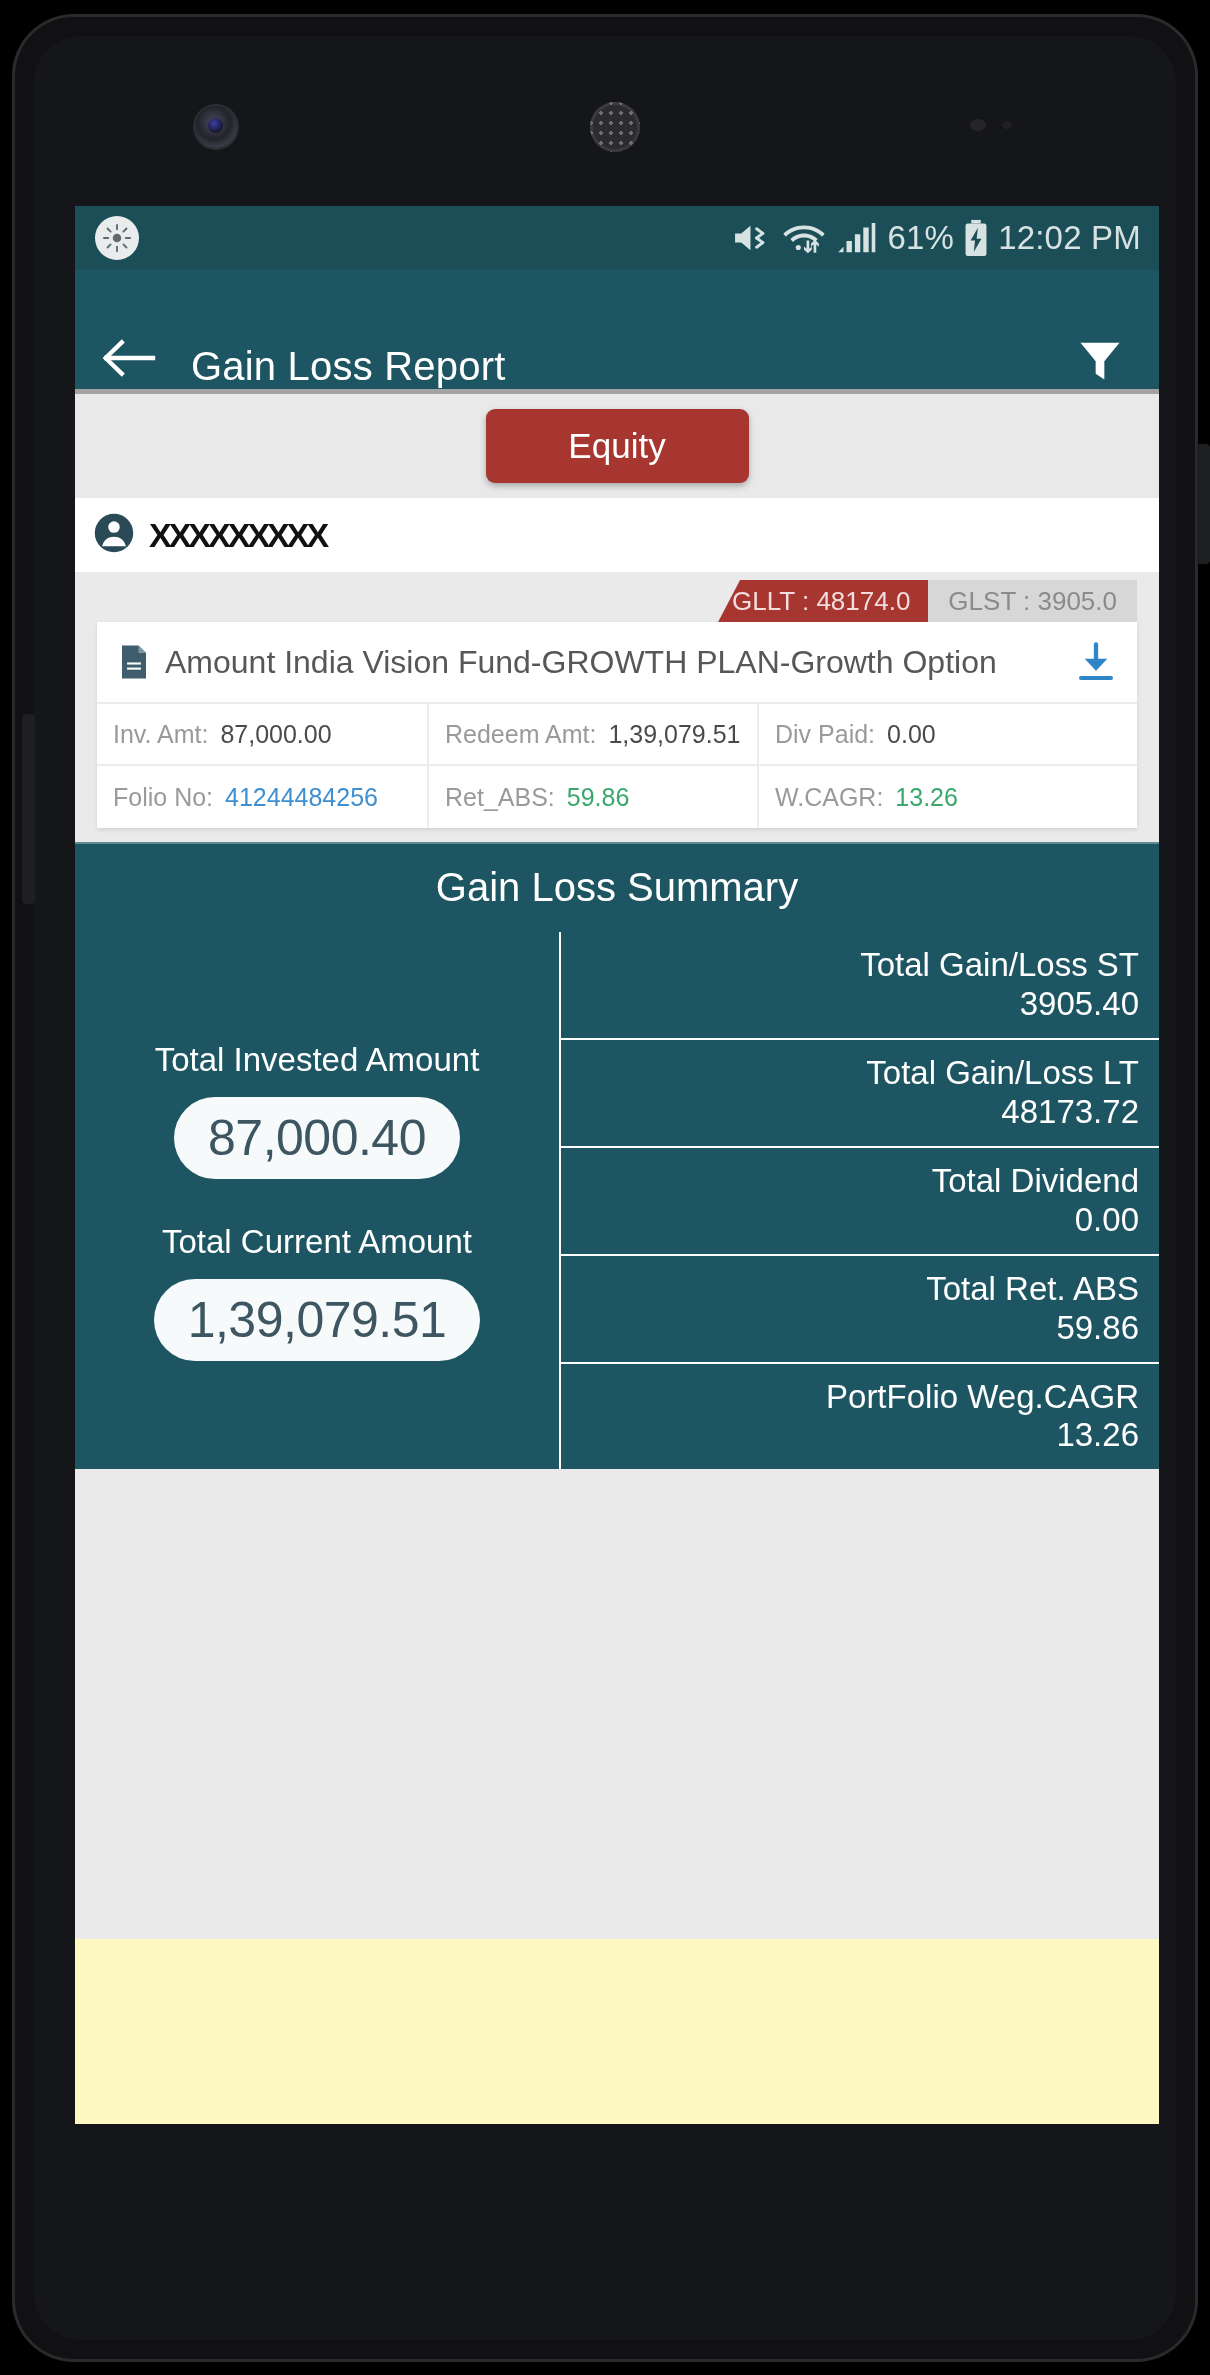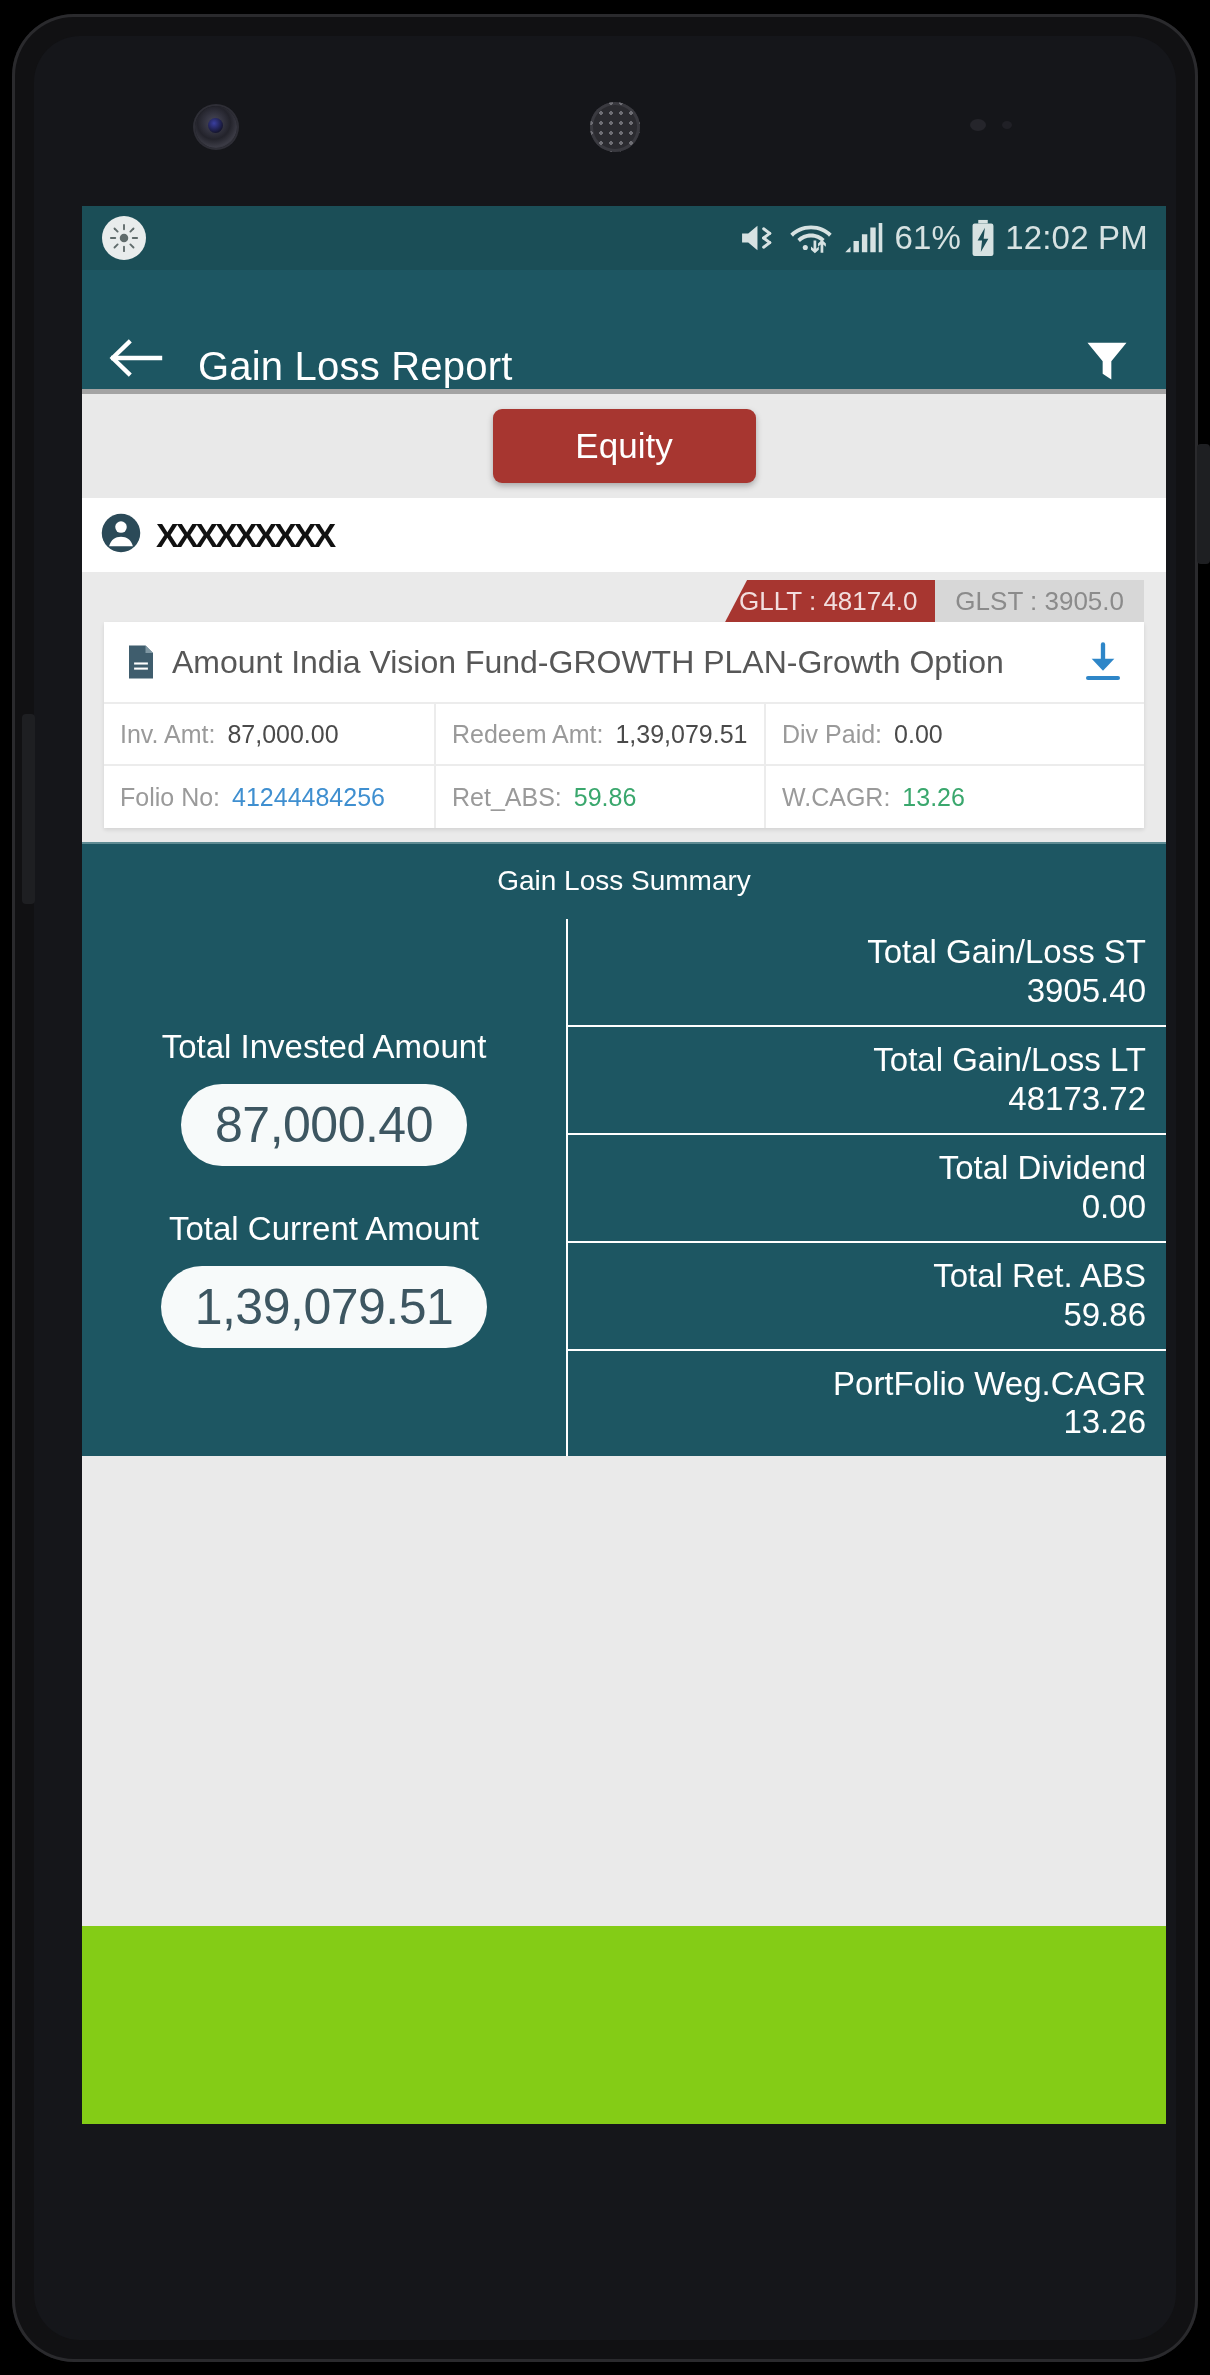--- a/index.html
+++ b/index.html
@@ -59,23 +59,23 @@
     position: absolute; left: 958px; top: 105px; width: 16px; height: 12px;
     border-radius: 50%; background: #25252b;
   }
   #light-sensor {
     position: absolute; left: 990px; top: 107px; width: 10px; height: 8px;
     border-radius: 50%; background: #202026;
   }
 
   
   #screen {
-    position: absolute; left: 70px; top: 192px;
+    position: absolute; left: 63px; top: 192px;
     width: 1084px; height: 1918px;
-    background: #84cc16;
+    background: #fef9c3;
     overflow: hidden;
   }
 
   
   #status-bar {
     height: 64px; background: #1b4e57;
     display: flex; align-items: center; justify-content: space-between;
     padding: 0 18px 0 20px;
   }
   #status-left { display: flex; align-items: center; }
@@ -185,21 +185,21 @@
   #cell-inv     { width: 330px; }
   #cell-redeem  { width: 330px; }
   #cell-div     { flex: 1; }
   #cell-folio   { width: 330px; }
   #cell-retabs  { width: 330px; }
   #cell-wcagr   { flex: 1; }
 
   
   #summary-title {
     background: #1d5662; color: #ffffff;
-    font-size: 28px; text-align: center; padding: 21px 0 22px 0;
+    font-size: 40px; text-align: center; padding: 21px 0 22px 0;
     border-top: 2px solid #5f8b93;
   }
   #summary-body { display: flex; background: #1d5662; }
   #summary-left {
     width: 486px; border-right: 2px solid #ffffff;
     display: flex; flex-direction: column; align-items: center;
     justify-content: center; gap: 0;
     padding: 30px 0;
   }
   .sum-left-label { color: #ffffff; font-size: 33px; margin-bottom: 18px; }

